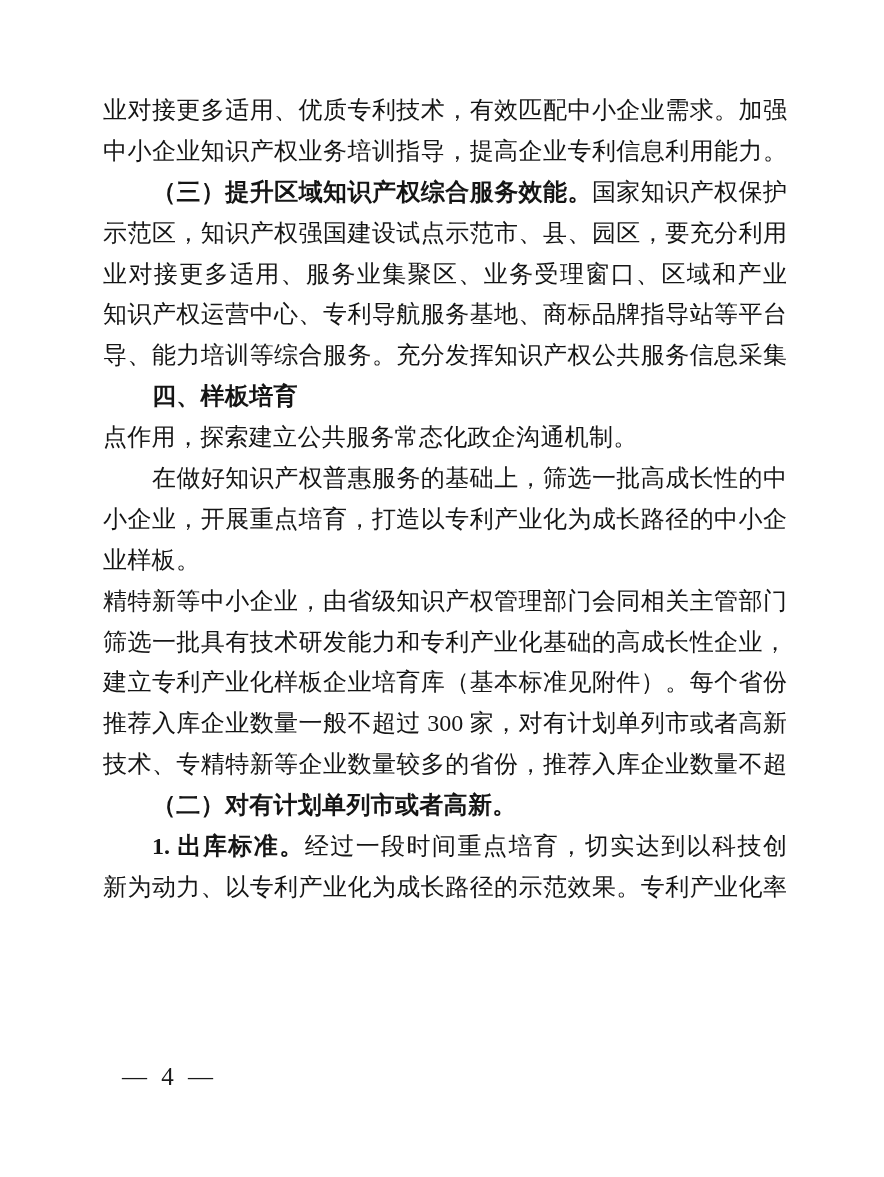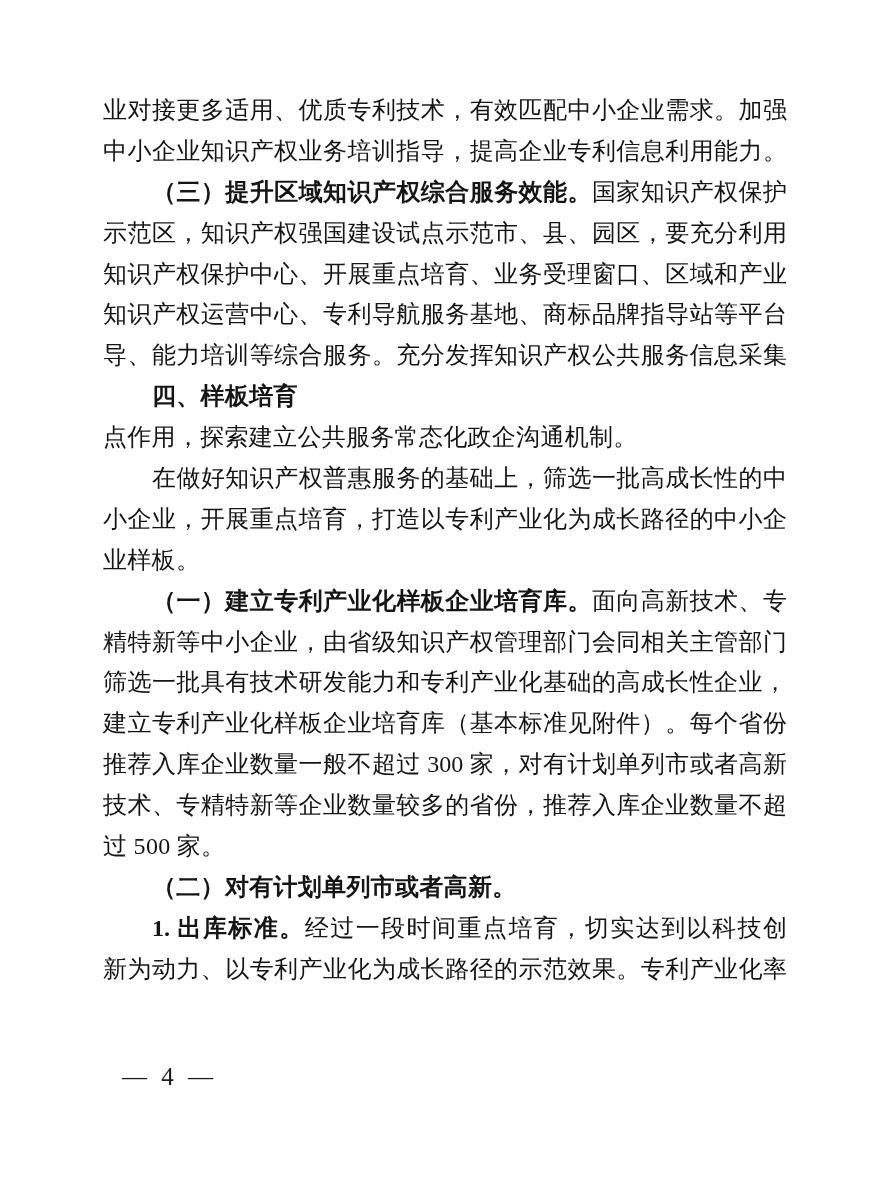--- a/index.html
+++ b/index.html
@@ -63,33 +63,31 @@
 </style>
 </head>
 <body>
 
 <div class="page">
   <div class="text-block" id="text-block">
       <div class="line justify"><span class="seg">业对接更多适用、优质专利技术，有效匹配中小企业需求。加强</span></div>
       <div class="line justify"><span class="seg">中小企业知识产权业务培训指导，提高企业专利信息利用能力。</span></div>
       <div class="line justify indent"><span class="seg bold">（三）提升区域知识产权综合服务效能。</span><span class="seg">国家知识产权保护</span></div>
       <div class="line justify"><span class="seg">示范区，知识产权强国建设试点示范市、县、园区，要充分利用</span></div>
-      <div class="line justify"><span class="seg">知识产权保护中心、开展重点培育、业务受理窗口、区域和产业</span></div>
+      <div class="line justify"><span class="seg">业对接更多适用、服务业集聚区、业务受理窗口、区域和产业</span></div>
       <div class="line justify"><span class="seg">知识产权运营中心、专利导航服务基地、商标品牌指导站等平台</span></div>
       <div class="line justify"><span class="seg">导、能力培训等综合服务。充分发挥知识产权公共服务信息采集</span></div>
       <div class="line indent"><span class="seg bold">四、样板培育</span></div>
       <div class="line"><span class="seg">点作用，探索建立公共服务常态化政企沟通机制。</span></div>
       <div class="line justify indent"><span class="seg">在做好知识产权普惠服务的基础上，筛选一批高成长性的中</span></div>
       <div class="line justify"><span class="seg">小企业，开展重点培育，打造以专利产业化为成长路径的中小企</span></div>
       <div class="line"><span class="seg">业样板。</span></div>
-      <div class="line justify indent"><span class="seg bold">（一）建立专利产业化样板企业培育库。</span><span class="seg">面向高新技术、专</span></div>
       <div class="line justify"><span class="seg">精特新等中小企业，由省级知识产权管理部门会同相关主管部门</span></div>
       <div class="line justify"><span class="seg">筛选一批具有技术研发能力和专利产业化基础的高成长性企业，</span></div>
       <div class="line justify"><span class="seg">建立专利产业化样板企业培育库（基本标准见附件）。每个省份</span></div>
       <div class="line justify"><span class="seg">推荐入库企业数量一般不超过 300 家，对有计划单列市或者高新</span></div>
       <div class="line justify"><span class="seg">技术、专精特新等企业数量较多的省份，推荐入库企业数量不超</span></div>
-      <div class="line"><span class="seg">过 500 家。</span></div>
       <div class="line indent"><span class="seg bold">（二）对有计划单列市或者高新。</span></div>
       <div class="line justify indent"><span class="seg bold">1. 出库标准。</span><span class="seg">经过一段时间重点培育，切实达到以科技创</span></div>
       <div class="line justify"><span class="seg">新为动力、以专利产业化为成长路径的示范效果。专利产业化率</span></div>
     </div>
   <div class="page-number">— 4 —</div>
 </div>
 
 </body></html>

